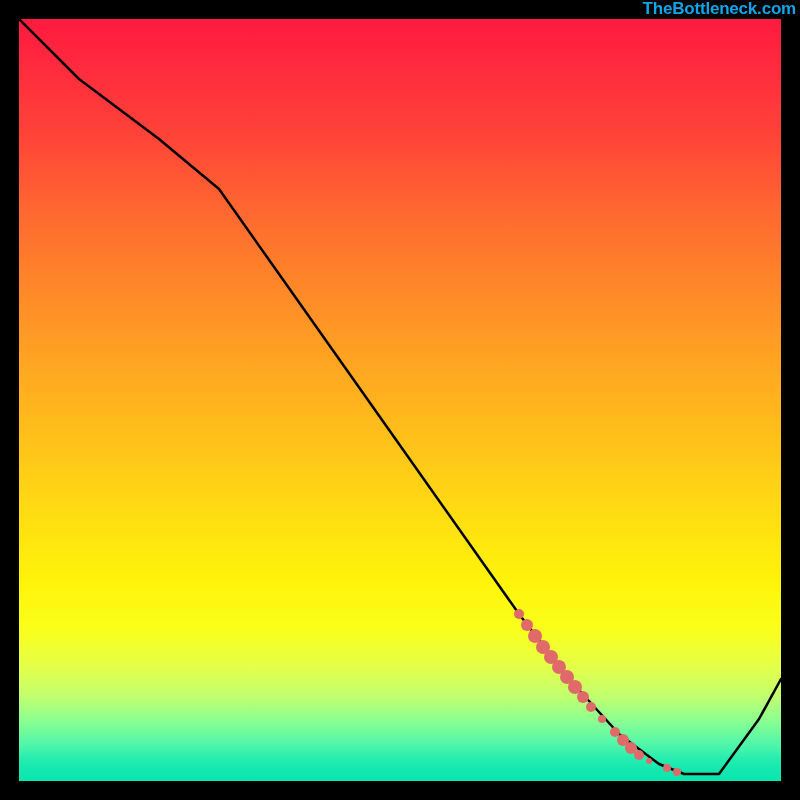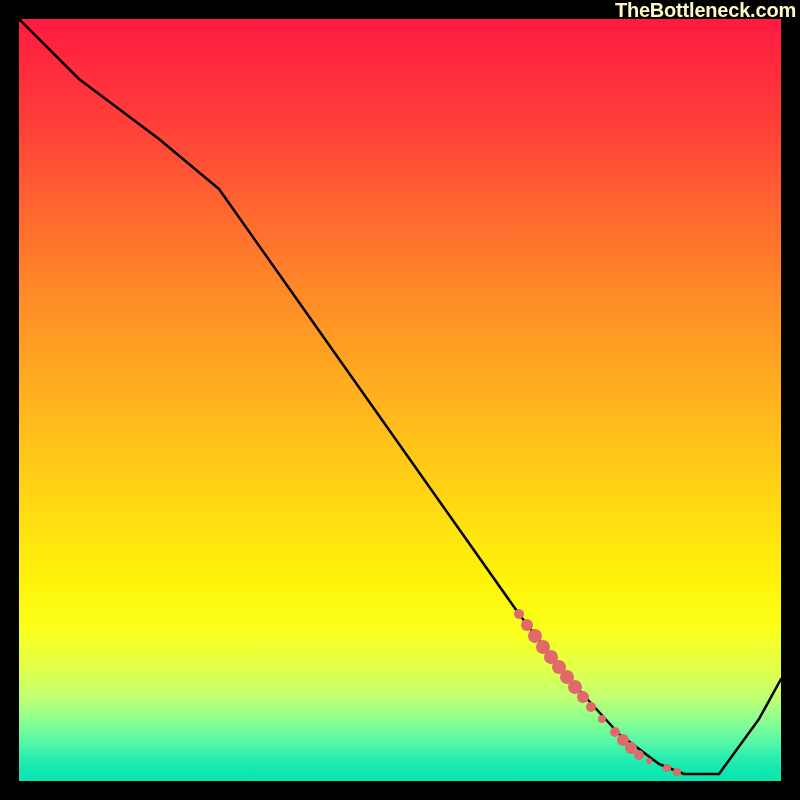--- a/index.html
+++ b/index.html
@@ -47,22 +47,22 @@
   }
   svg.plot {
     position: absolute;
     left: 0; top: 0;
     width: 762px; height: 762px;
   }
   .watermark {
     position: absolute;
     top: -1px;
     right: 4px;
-    color: #fef9c3;
-    font-size: 20px;
+    color: #0ea5e9;
+    font-size: 17px;
     font-weight: 600;
     letter-spacing: -0.2px;
     white-space: nowrap;
   }
 </style>
 </head>
 <body>
 
 <div class="frame">
   <div class="gradient"></div>

